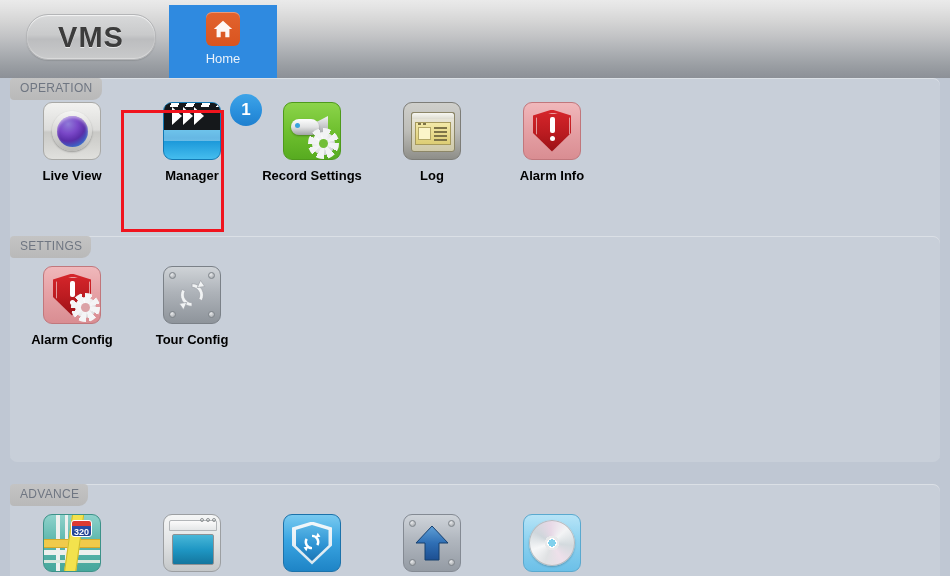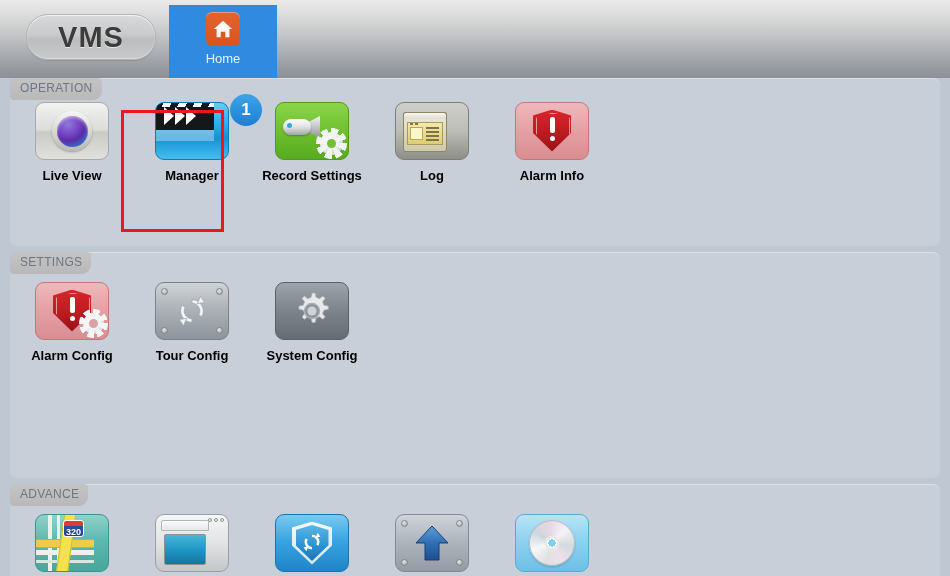--- a/index.html
+++ b/index.html
@@ -90,21 +90,21 @@
 
   .section {
     position: absolute;
     left: 10px;
     width: 930px;
     background: #c8cfd9;
     border-radius: 7px;
     box-shadow: 0 1px 0 rgba(255,255,255,0.35) inset;
   }
   .section-1 { top: 0px;   height: 168px; }
-  .section-2 { top: 174px; height: 226px; }
+  .section-2 { top: 158px; height: 226px; }
   .section-3 { top: 406px; height: 164px; }
 
   .section-label {
     position: absolute;
     left: 0px;
     top: 0px;
     height: 22px;
     padding: 0 9px 0 10px;
     border-radius: 4px 4px 9px 4px;
     background: linear-gradient(to bottom, #c4c4c4 0%, #b9b9b9 100%);
@@ -125,21 +125,21 @@
   .cell {
     width: 120px;
     margin-left: 0;
     display: flex;
     flex-direction: column;
     align-items: center;
   }
   .grid > .cell:first-child { margin-left: 2px; }
 
   .icon-box {
-    width: 74px;
+    width: 58px;
     height: 58px;
     border-radius: 9px;
     position: relative;
     overflow: hidden;
   }
   .cell-label {
     margin-top: 7px;
     font-size: 13px;
     color: #000000;
     text-align: center;
@@ -599,34 +599,20 @@
               <path d="M18 30 a12 12 0 0 1 -10.4 -18 l3.2 1.9 A8.3 8.3 0 0 0 18 26.2 Z" fill="#f1f3f4" stroke="#9fa4aa" stroke-width="0.8"></path>
               <path d="M27 2.5 l4.5 6.5 -8 1.2 Z" fill="#f1f3f4" stroke="#9fa4aa" stroke-width="0.8"></path>
               <path d="M9 33.5 l-4.5 -6.5 8 -1.2 Z" fill="#f1f3f4" stroke="#9fa4aa" stroke-width="0.8"></path>
             </svg>
           </span>
         </div>
         <div class="cell-label">Tour Config</div>
       </div>
 
 
-      <div class="cell">
-        <div class="icon-box ic-syscfg">
-          <span class="sysgear">
-            <svg viewBox="0 0 40 40" aria-hidden="true">
-              <g fill="#e7e9ea" stroke="#a9aeb3" stroke-width="0.8">
-                <path d="M20 2 l3.2 0 0.9 4.3 3.3 1.4 3.5-2.6 2.3 2.3 -2.6 3.5 1.4 3.3 4.3 0.9 0 3.2 -4.3 0.9 -1.4 3.3 2.6 3.5 -2.3 2.3 -3.5-2.6 -3.3 1.4 -0.9 4.3 -3.2 0 -0.9-4.3 -3.3-1.4 -3.5 2.6 -2.3-2.3 2.6-3.5 -1.4-3.3 -4.3-0.9 0-3.2 4.3-0.9 1.4-3.3 -2.6-3.5 2.3-2.3 3.5 2.6 3.3-1.4 Z"></path>
-              </g>
-              <circle cx="20" cy="20" r="7.5" fill="#8e949b" stroke="#a9aeb3" stroke-width="1.4"></circle>
-              <circle cx="20" cy="20" r="4.6" fill="#cfd3d7"></circle>
-            </svg>
-          </span>
-        </div>
-        <div class="cell-label">System Config</div>
-      </div>
 
     </div>
   </div>
 
   <div class="section section-3">
     <div class="section-label">ADVANCE</div>
 
     <div class="grid" style="top:30px;">
 
       <div class="cell">

